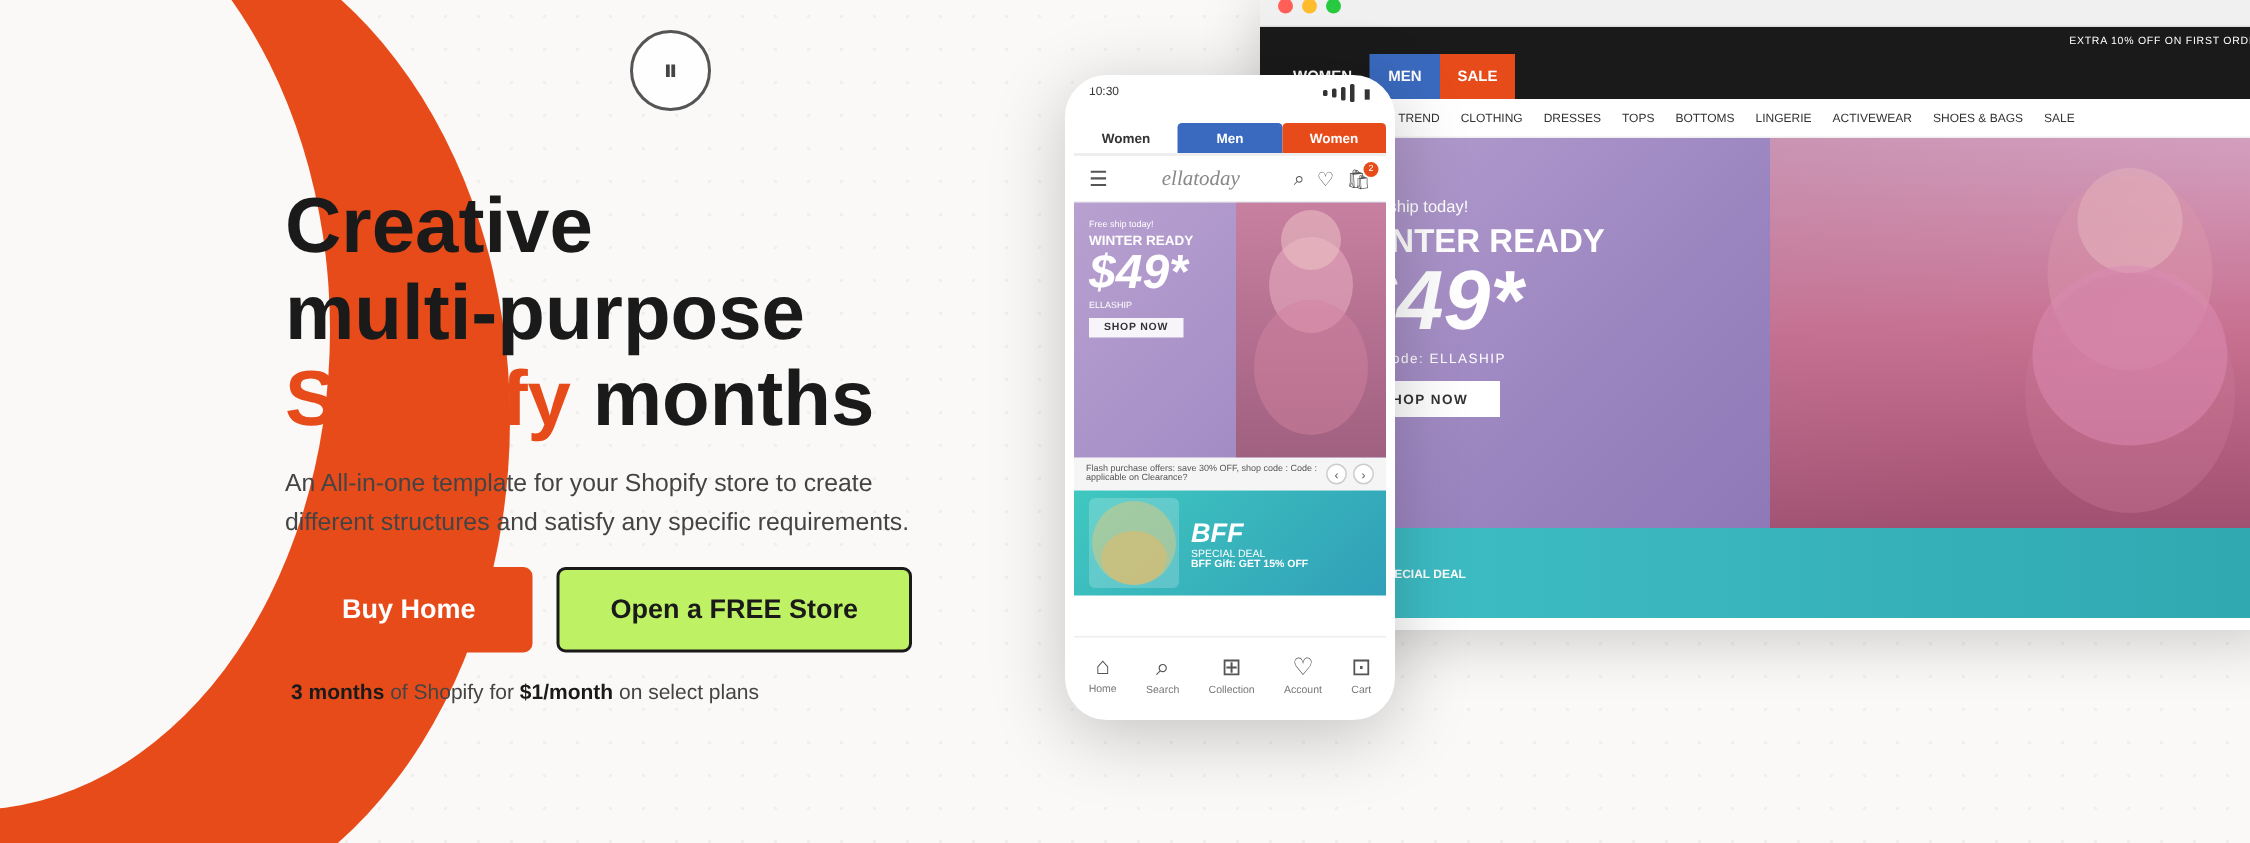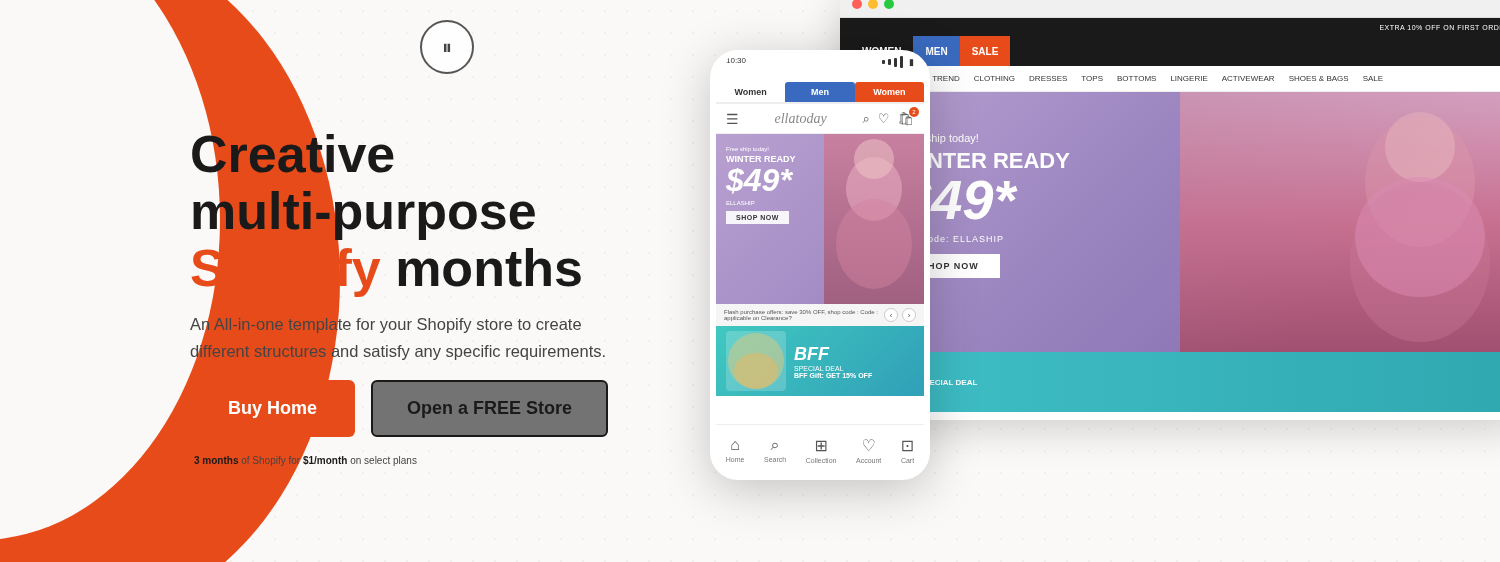--- a/index.html
+++ b/index.html
@@ -100,33 +100,33 @@
       border: none;
       border-radius: 6px;
       padding: 18px 38px;
       font-size: 18px;
       font-weight: 700;
       cursor: pointer;
       white-space: nowrap;
     }
 
     .btn-free {
-      background: #737373;
+      background: #bef264;
       color: #1a1a1a;
       border: 2.5px solid #1a1a1a;
       border-radius: 6px;
       padding: 16px 34px;
       font-size: 18px;
       font-weight: 700;
       cursor: pointer;
       white-space: nowrap;
     }
 
     .promo-text {
-      font-size: 10px;
+      font-size: 14px;
       color: #444;
       margin-left: 4px;
     }
 
     .promo-text strong {
       font-weight: 900;
       color: #1a1a1a;
     }
 
     

